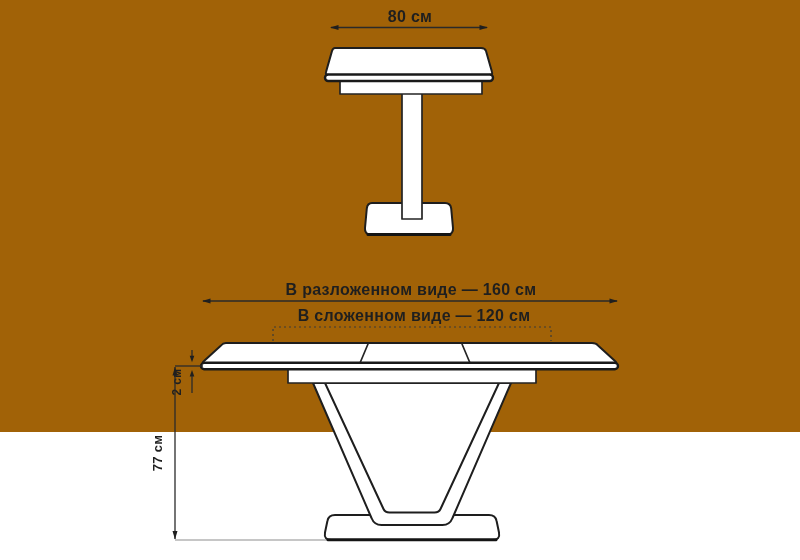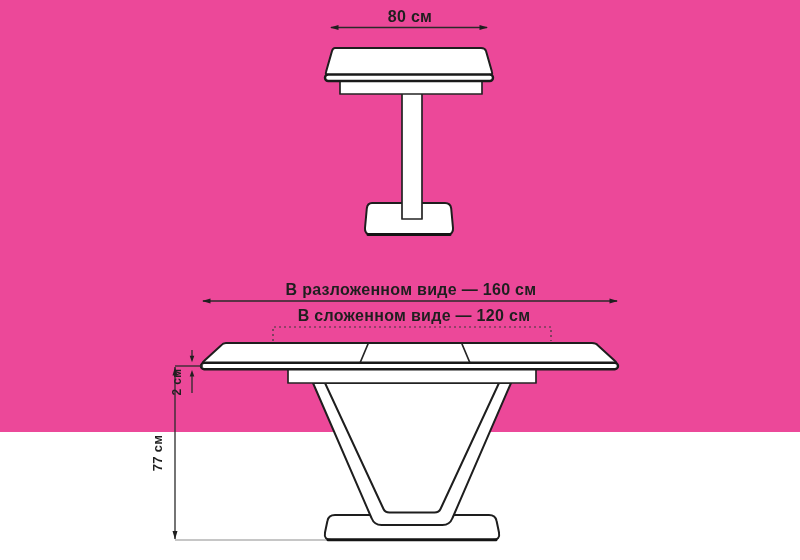--- a/index.html
+++ b/index.html
@@ -2,21 +2,21 @@
 <html><head>
 <meta charset="utf-8">
 <style>
   html,body{margin:0;padding:0;}
   body{
     width:800px;height:560px;
     background:#ffffff;
     font-family:"Liberation Sans","DejaVu Sans",sans-serif;
     overflow:hidden;
   }
-  .stage{position:relative;width:800px;height:432px;background:#ec4899;}
+  .stage{position:relative;width:800px;height:432px;background:#a16207;}
   svg{position:absolute;left:0;top:0;}
   .dim-label{
     fill:#1f1f1f;
     font-weight:600;
     letter-spacing:.3px;
   }
   .lbl-lg{font-size:16px;}
   .lbl-md{font-size:16px;}
   .lbl-sm{font-size:13px;}
   .lbl-xs{font-size:12px;}

